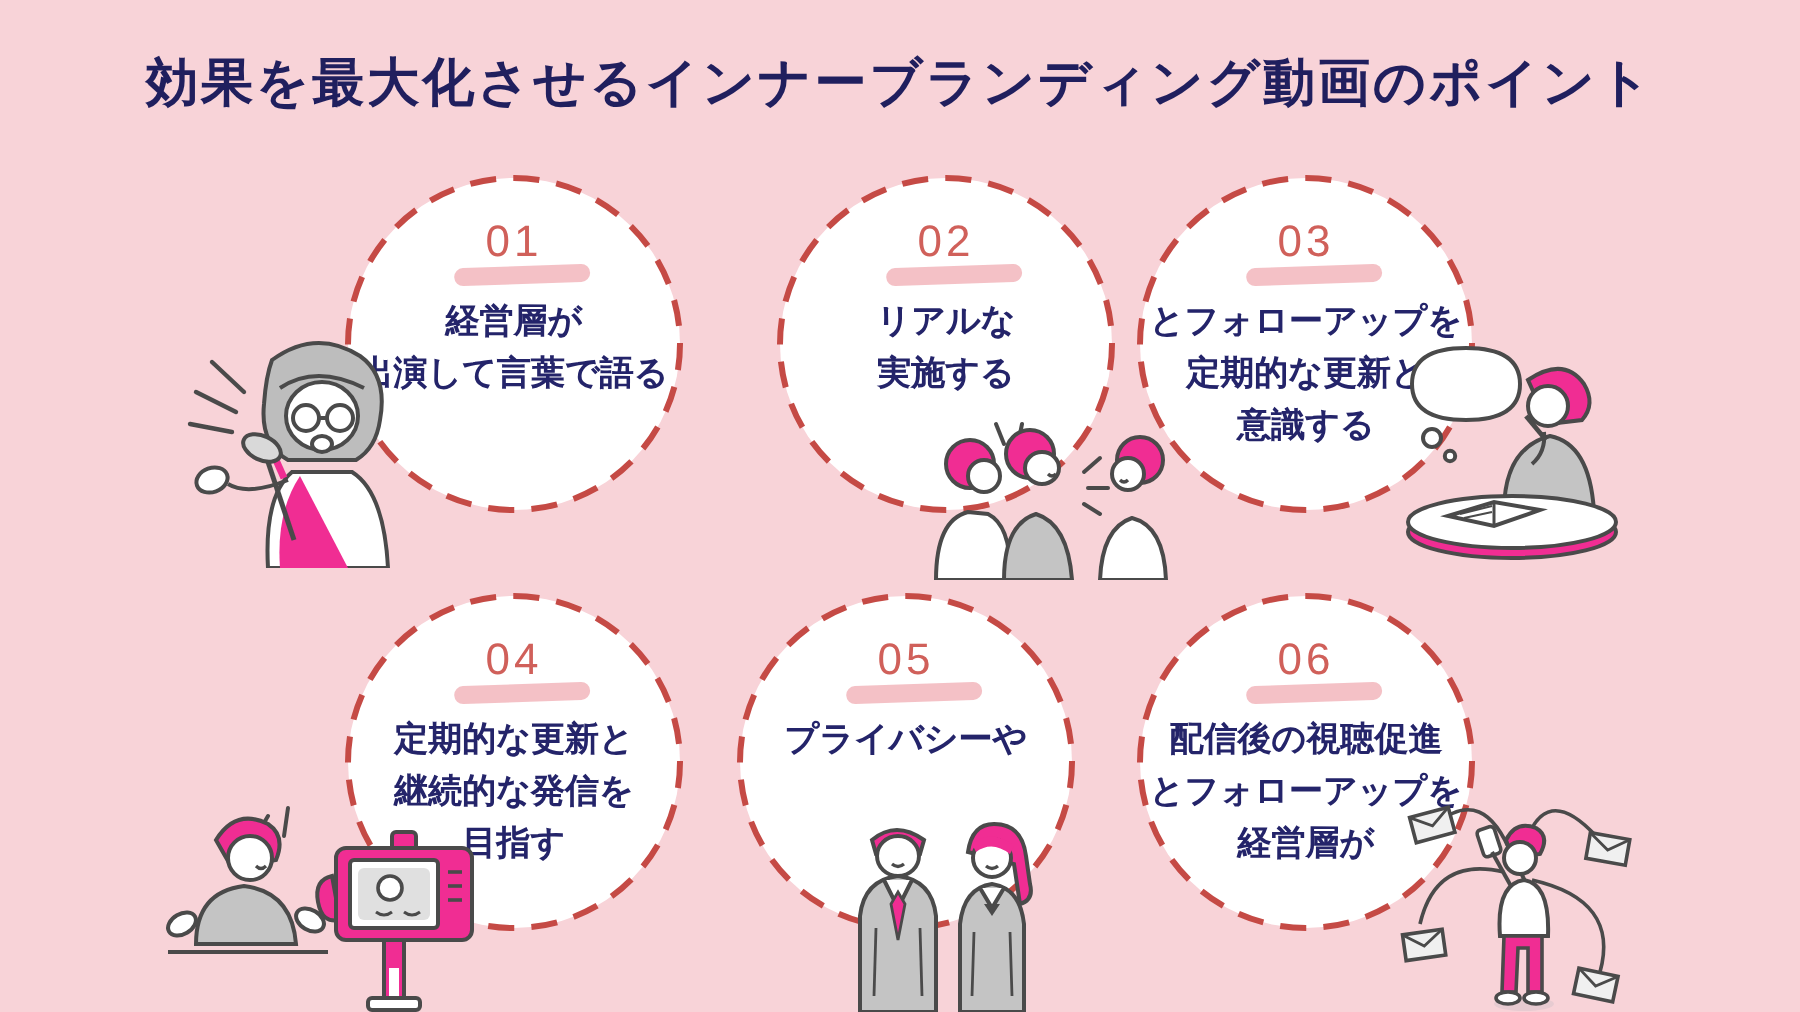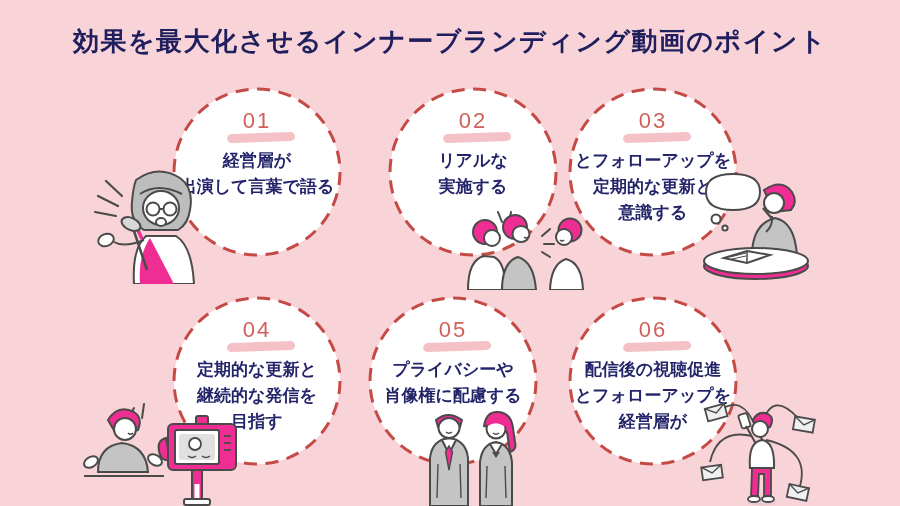--- a/index.html
+++ b/index.html
@@ -133,21 +133,20 @@
     <svg class="ring" viewBox="0 0 170 170">
       <circle cx="85" cy="85" r="83" fill="#ffffff" stroke="#c54a45" stroke-width="3" stroke-dasharray="13.1 8.6"></circle>
     </svg>
     <div class="content">
       <div class="num-wrap">
         <span class="num">05</span>
         <span class="brush"></span>
       </div>
       <div class="lines">
         <div>プライバシーや</div>
-        <div>肖像権に配慮する</div>
       </div>
     </div>
   </div>
 
   <div class="circle c6">
     <svg class="ring" viewBox="0 0 170 170">
       <circle cx="85" cy="85" r="83" fill="#ffffff" stroke="#c54a45" stroke-width="3" stroke-dasharray="13.1 8.6"></circle>
     </svg>
     <div class="content">
       <div class="num-wrap">

